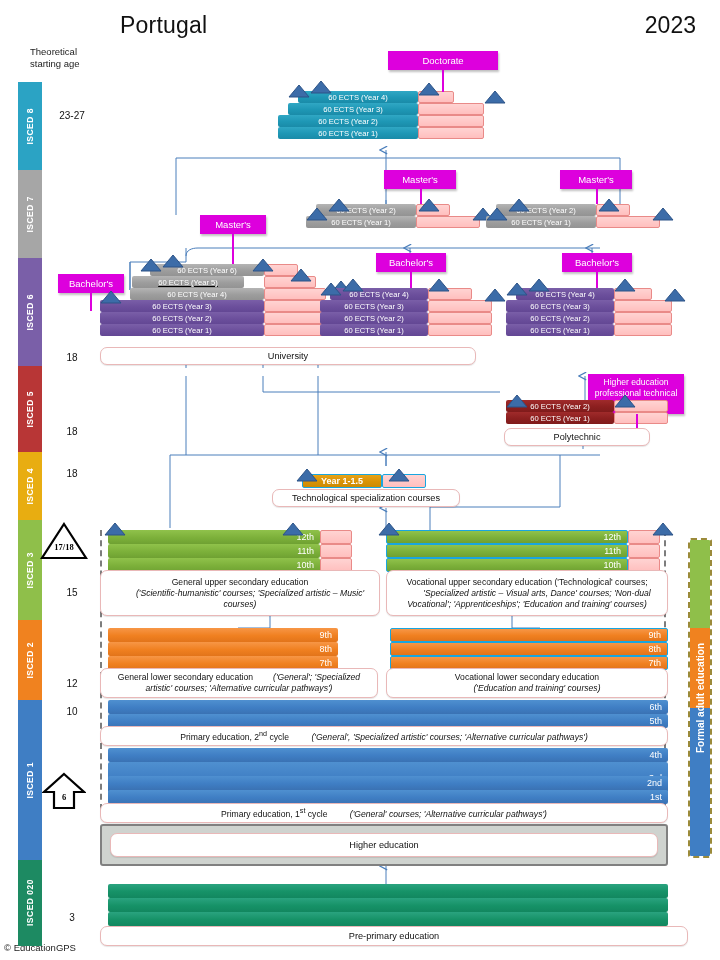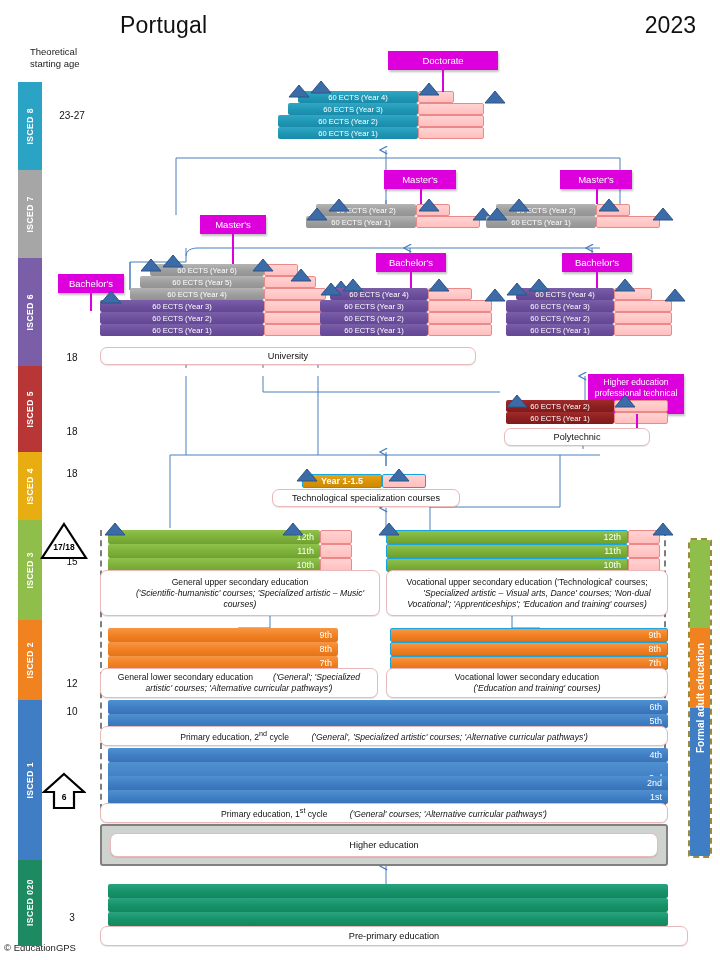--- a/index.html
+++ b/index.html
@@ -40,21 +40,21 @@
     font-size:8.5px; font-weight:bold; color:#ffffff;
     letter-spacing:0.5px; white-space:nowrap;
   }
 
   
   .age-label {
     position:absolute; font-size:10px; color:#111; text-align:center; width:40px;
   }
 
   
-  .marker { position:absolute; }
+  .marker { position:absolute;font-family:Liberation Serif, serif; }
   .marker svg { display:block; }
   .marker .mtxt {
     position:absolute; width:100%; text-align:center;
     font-size:8.5px; font-weight:bold; color:#000;
   }
 
   
   .fae-wrap {
     position:absolute; border:2px dashed #9b8a3a; border-radius:3px;
     overflow:hidden; background:#fff;
@@ -175,21 +175,21 @@
       <div class="isced-band" style="top: 860px; height: 86px; background: rgb(29, 138, 98);">
         <span>ISCED 020</span>
       </div>
     </div>
 
   <div id="age-labels">
       <div class="age-label" style="left: 52px; top: 110px;">23-27</div>
       <div class="age-label" style="left: 52px; top: 352px;">18</div>
       <div class="age-label" style="left: 52px; top: 426px;">18</div>
       <div class="age-label" style="left: 52px; top: 468px;">18</div>
-      <div class="age-label" style="left: 52px; top: 556px;">15</div>
+      <div class="age-label" style="left: 52px; top: 587px;">15</div>
       <div class="age-label" style="left: 52px; top: 678px;">12</div>
       <div class="age-label" style="left: 52px; top: 706px;">10</div>
       <div class="age-label" style="left: 52px; top: 912px;">3</div>
     </div>
 
   <div class="marker" style="left:40px; top:522px; width:48px; height:38px;">
     <svg width="48" height="38" viewBox="0 0 48 38">
       <polygon points="24,2 46,36 2,36" fill="#ffffff" stroke="#000000" stroke-width="2.2"></polygon>
     </svg>
     <div class="mtxt" style="top:20px;">17/18</div>
@@ -340,21 +340,21 @@
           <polygon points="11,0 21,12 1,12" fill="#3c6ca8" stroke="#2c5387" stroke-width="1"></polygon>
         </svg></div>
       <div class="tri" style="left: 652px; top: 207px; width: 22px; height: 13px;"><svg width="22" height="13" viewBox="0 0 22 13">
           <polygon points="11,0 21,12 1,12" fill="#3c6ca8" stroke="#2c5387" stroke-width="1"></polygon>
         </svg></div>
       <div class="qual-stem" style="left: 596px; top: 182px; height: 22px;"></div>
       <div class="ybar g-grey" style="left: 150px; top: 264px; width: 114px; height: 12px;">
         <span class="ects">60 ECTS (Year  6)</span>
       </div>
       <div style="position: absolute; left: 264px; top: 264px; width: 34px; height: 12px; background: linear-gradient(rgb(255, 211, 210), rgb(255, 191, 190)); border: 1px solid rgb(233, 138, 136); border-radius: 2px;"></div>
-      <div class="ybar g-grey" style="left: 140px; top: 276px; width: 124px; height: 12px;">
+      <div class="ybar g-grey" style="left: 132px; top: 276px; width: 112px; height: 12px; text-decoration: underline;">
         <span class="ects">60 ECTS (Year  5)</span>
       </div>
       <div style="position: absolute; left: 264px; top: 276px; width: 52px; height: 12px; background: linear-gradient(rgb(255, 211, 210), rgb(255, 191, 190)); border: 1px solid rgb(233, 138, 136); border-radius: 2px;"></div>
       <div class="ybar g-grey" style="left: 130px; top: 288px; width: 134px; height: 12px;">
         <span class="ects">60 ECTS (Year  4)</span>
       </div>
       <div style="position: absolute; left: 264px; top: 288px; width: 62px; height: 12px; background: linear-gradient(rgb(255, 211, 210), rgb(255, 191, 190)); border: 1px solid rgb(233, 138, 136); border-radius: 2px;"></div>
       <div class="ybar g-purple" style="left: 100px; top: 300px; width: 164px; height: 12px;">
         <span class="ects">60 ECTS (Year  3)</span>
       </div>

